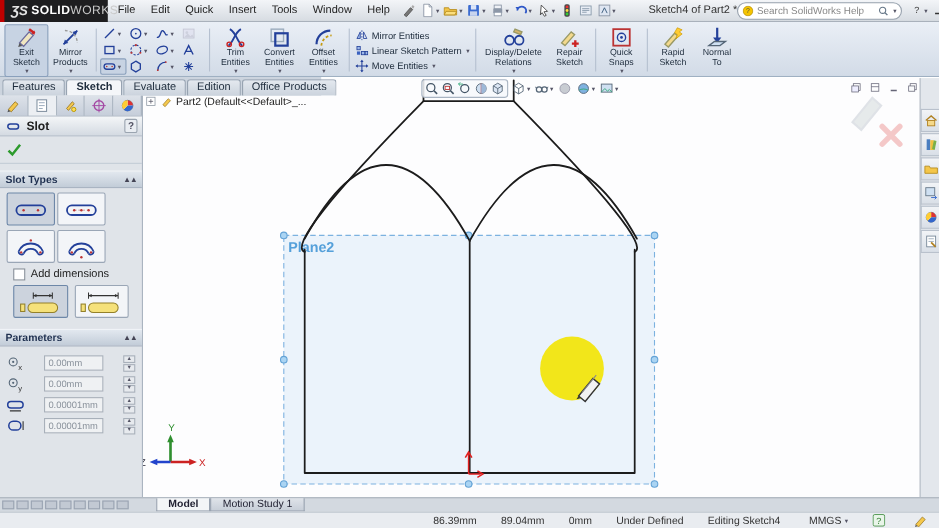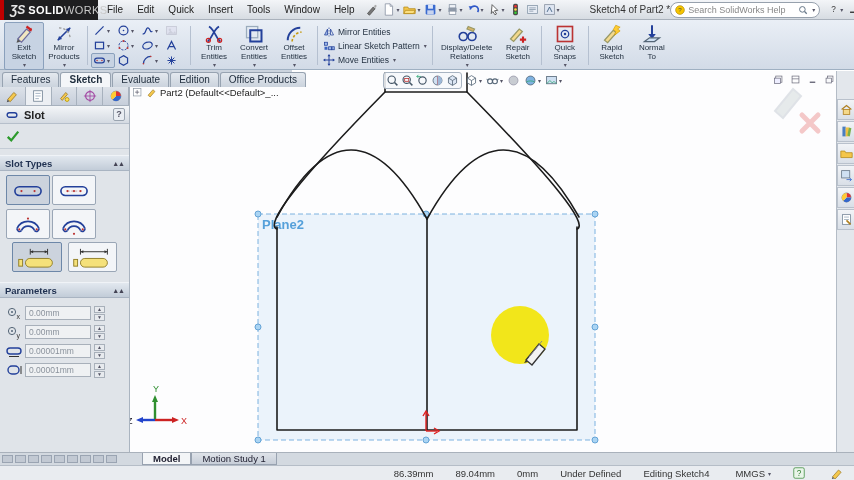--- a/index.html
+++ b/index.html
@@ -93,21 +93,21 @@
            display:flex;align-items:center;justify-content:center;}
   .slotbtn.selected{background:#ccd3dd;border-color:#6d87a8;}
   .slotbtn svg{width:36px;height:24px;}
   .checkrow{display:flex;align-items:center;gap:5px;padding:5px 6px 1px;}
   .checkbox{width:9px;height:9px;background:#fff;border:1px solid #848c96;flex:none;}
   #dimgrid{display:flex;gap:6px;padding:3px 6px 2px;}
   .dimbtn{width:48px;height:28px;background:#f3f5f8;border:1px solid #9aa6b6;border-radius:2px;
           display:flex;align-items:center;justify-content:center;}
   .dimbtn.selected{background:#ccd3dd;border-color:#6d87a8;}
   .dimbtn svg{width:42px;height:25px;}
-  .paramrow{display:flex;align-items:center;gap:3px;margin:3px 0;}
+  .paramrow{display:flex;align-items:center;gap:18px;margin:3px 0;}
   .paramrow .pic{width:16px;height:16px;flex:none;}
   .pfield{width:58px;height:12px;background:#eff1f3;border:1px solid #a8b0ba;font-size:8.5px;color:#8a929c;
           display:flex;align-items:center;padding:0 3px;}
   .spin{display:flex;flex-direction:column;gap:1px;}
   .spin span{font-size:5px;line-height:5px;color:#556;border:1px solid #a8b0ba;background:#e7eaee;
              width:9px;height:5px;text-align:center;}
   
   #bottombar{left:0;top:452px;width:854px;height:13px;background:#d3d9e0;border-top:1px solid #a9b1bb;
              display:flex;align-items:stretch;box-sizing:border-box;}
   #splitter{display:flex;gap:2px;padding:2px 2px;width:128px;box-sizing:border-box;flex:none;}
@@ -765,20 +765,24 @@
             <svg viewBox="0 0 32 22">
               <path d="M6 15A11 11 0 0 1 26 15" fill="none" stroke="#23409a" stroke-width="1.5"></path>
               <path d="M10 17A6.5 6.5 0 0 1 22 17" fill="none" stroke="#23409a" stroke-width="1.5"></path>
               <path d="M6 15a2.3 2.3 0 0 0 4 2M26 15a2.3 2.3 0 0 1-4 2" fill="none" stroke="#23409a" stroke-width="1.5"></path>
               <circle cx="8" cy="16" r="1" fill="#b33"></circle>
               <circle cx="24" cy="16" r="1" fill="#b33"></circle>
               <circle cx="16" cy="20" r="1" fill="#b33"></circle>
             </svg>
           </div>
         </div>
+      <div class="checkrow">
+        <span class="checkbox"></span>
+        <span>Add dimensions</span>
+      </div>
       <div id="dimgrid">
           <div class="dimbtn selected">
             <svg viewBox="0 0 40 26">
               <rect x="8" y="14" width="28" height="9" rx="4.5" fill="#f5e17a" stroke="#93802a"></rect>
               <path d="M13 7h18M13 4v6M31 4v6" stroke="#333"></path>
               <path d="M13 7l3-1.5v3zM31 7l-3-1.5v3z" fill="#333"></path>
               <rect x="1" y="15" width="4" height="7" fill="#f5e17a" stroke="#93802a"></rect>
             </svg>
           </div>
           <div class="dimbtn">

